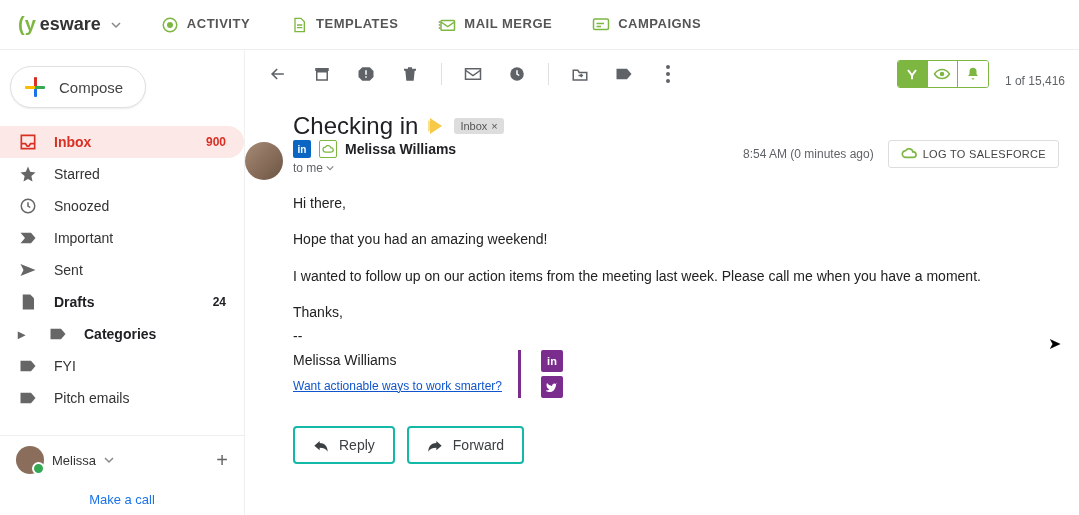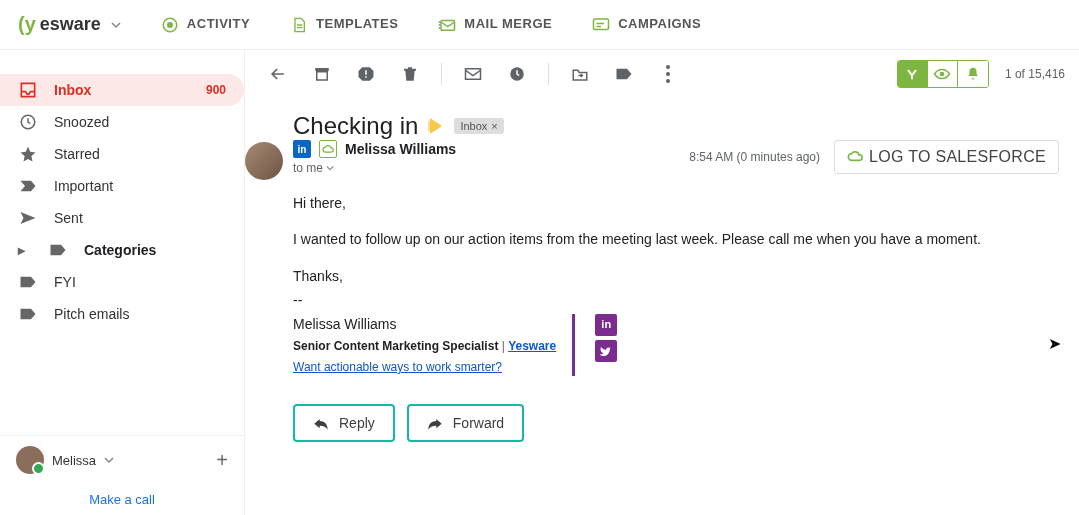--- a/index.html
+++ b/index.html
@@ -39,21 +39,21 @@
   .avatar-sm{ width:28px; height:28px; border-radius:50%; background:#8a6d5a; position:relative;}
   .avatar-sm:after{content:""; position:absolute; width:9px; height:9px; background:#34a853; border:2px solid #fff; border-radius:50%; bottom:-1px; right:-1px;}
   .user-row .add{ margin-left:auto; font-size:20px; color:#666; cursor:pointer;}
   .make-call{ text-align:center; color:#1a73e8; font-size:13px; padding:8px 0; cursor:pointer;}
 
   
   .content{ flex:1; overflow:auto; position:relative;}
   .toolbar{ height:48px; display:flex; align-items:center; padding:0 14px; gap:6px;}
   .tbtn{ width:38px; height:38px; border-radius:50%; display:flex; align-items:center; justify-content:center; color:#5f6368; cursor:pointer;}
   .tdiv{ width:1px; height:22px; background:#e0e0e0; margin:0 6px;}
-  .toolbar-right{ margin-left:auto; display:flex; align-items:center; gap:16px;}
+  .toolbar-right{ margin-left:auto; display:flex; align-items:flex-end; gap:16px;}
   .yw-pills{ display:flex; border:1px solid #7db742; border-radius:3px; overflow:hidden;}
   .yw-pill{ width:30px; height:26px; display:flex; align-items:center; justify-content:center; color:#7db742; background:#fff; border-right:1px solid #7db742;}
   .yw-pill:last-child{border-right:none;}
   .yw-pill.active{ background:#7db742; color:#fff;}
   .page-count{ font-size:12px; color:#5f6368;}
 
   .thread{ padding: 14px 20px 10px 48px;}
   .subject-row{ display:flex; align-items:center; gap:12px; }
   .subject{ font-size:24px; color:#202124; font-weight:400;}
   .label-tag{ background:#ddd; color:#555; font-size:11px; padding:2px 6px; border-radius:3px; display:flex; align-items:center; gap:4px;}
@@ -63,21 +63,21 @@
   .msg-head{ display:flex; align-items:flex-start; gap:14px; position:relative;}
   .avatar{ width:38px; height:38px; border-radius:50%; background:linear-gradient(135deg,#a68b75,#6d5443); flex-shrink:0; position:absolute; left:-48px; top:2px;}
   .sender-line{ display:flex; align-items:center; gap:8px;}
   .sender-badge{ width:18px; height:18px; border-radius:2px; display:flex; align-items:center; justify-content:center; font-size:10px;}
   .li-badge{ background:#0a66c2; color:#fff; font-weight:700;}
   .cloud-badge{ border:1px solid #7db742; color:#7db742; background:#fff;}
   .sender-name{ font-weight:700; font-size:14px; color:#202124;}
   .to-line{ font-size:12px; color:#5f6368; margin-top:3px; display:flex; align-items:center; gap:3px;}
   .msg-meta{ margin-left:auto; display:flex; align-items:center; gap:14px;}
   .timestamp{ font-size:12px; color:#5f6368;}
-  .sf-btn{ border:1px solid #ddd; border-radius:3px; padding:7px 12px; font-size:16px; color:#444; display:flex; align-items:center; gap:6px; cursor:pointer; background:#fff; letter-spacing:0.3px;}
+  .sf-btn{ border:1px solid #ddd; border-radius:3px; padding:7px 12px; font-size:11px; color:#444; display:flex; align-items:center; gap:6px; cursor:pointer; background:#fff; letter-spacing:0.3px;}
   .sf-btn .cloud{ color:#7db742;}
 
   .body{ margin-top:18px; font-size:14px; color:#222; line-height:1.45;}
   .body p{ margin-bottom:16px;}
   .body .sig-sep{ margin-bottom:4px;}
 
   .sig{ display:flex; gap:20px; margin-top:4px;}
   .sig-left{ padding-right:16px; border-right:3px solid #7b2d8e;}
   .sig-name{ font-size:14px; color:#222; margin-bottom:4px;}
   .sig-title{ font-size:12px; font-weight:700; color:#222;}
@@ -139,63 +139,78 @@
           <path d="M6 8h10M6 12h6"></path>
         </svg>
       </span>
     <span>CAMPAIGNS</span>
   </div>
 </div>
 
 <div class="main">
 
   <div class="sidebar">
+    <div class="compose-wrap">
+      <button class="compose">
+        <span class="plus"></span>
+        <span>Compose</span>
+      </button>
+    </div>
     <ul class="folder-list">
       <li class="folder-item active">
         <span class="ficon">
             <svg width="20" height="20" viewBox="0 0 24 24" fill="currentColor">
               <path d="M4 4h16v16H4z" fill="none" stroke="currentColor" stroke-width="2"></path>
               <path d="M4 14h5l2 3h2l2-3h5" fill="none" stroke="currentColor" stroke-width="2"></path>
             </svg>
           </span>
         <span>Inbox</span>
         <span class="count">900</span>
       </li>
       <li class="folder-item">
         <span class="ficon">
+            <svg width="18" height="18" viewBox="0 0 24 24" fill="currentColor">
+              <path d="M12 2l2.9 6.9L22 10l-5.5 4.8L18 22l-6-3.5L6 22l1.5-7.2L2 10l7.1-1.1z"></path>
+            </svg>
+          </span>
+        <span>Starred</span>
+      </li>
+      <li class="folder-item">
+        <span class="ficon">
             <svg width="18" height="18" viewBox="0 0 24 24" fill="none" stroke="currentColor" stroke-width="2">
               <circle cx="12" cy="12" r="9"></circle>
               <path d="M12 7v5l3 2"></path>
             </svg>
           </span>
         <span>Snoozed</span>
       </li>
       <li class="folder-item">
         <span class="ficon">
-            <svg width="18" height="18" viewBox="0 0 24 24" fill="currentColor">
-              <path d="M12 2l2.9 6.9L22 10l-5.5 4.8L18 22l-6-3.5L6 22l1.5-7.2L2 10l7.1-1.1z"></path>
-            </svg>
-          </span>
-        <span>Starred</span>
-      </li>
-      <li class="folder-item">
-        <span class="ficon">
             <svg width="18" height="14" viewBox="0 0 24 18" fill="currentColor">
               <path d="M2 2h14l6 7-6 7H2l6-7z"></path>
             </svg>
           </span>
         <span>Important</span>
       </li>
       <li class="folder-item">
         <span class="ficon">
             <svg width="18" height="16" viewBox="0 0 24 20" fill="currentColor">
               <path d="M2 2l20 8-20 8 4-8z"></path>
             </svg>
           </span>
         <span>Sent</span>
+      </li>
+      <li class="folder-item bold">
+        <span class="ficon">
+            <svg width="16" height="18" viewBox="0 0 20 24" fill="currentColor">
+              <path d="M3 2h10l5 5v15H3z"></path>
+            </svg>
+          </span>
+        <span>Drafts</span>
+        <span class="count" style="color:#202124">24</span>
       </li>
       <li class="folder-item bold cat-row">
         <span class="arrow">▸</span>
         <span class="ficon" style="margin-left:-2px">
             <svg width="18" height="14" viewBox="0 0 24 18" fill="currentColor">
               <path d="M2 2h14l6 7-6 7H2z"></path>
             </svg>
           </span>
         <span>Categories</span>
       </li>
@@ -350,30 +365,28 @@
                   <path d="M7 14a5 5 0 010-10 6 6 0 0111 2 4 4 0 011 8H7z"></path>
                 </svg>
               </span>
             <span>LOG TO SALESFORCE</span>
           </button>
         </div>
       </div>
 
       <div class="body">
         <p>Hi there,</p>
+        <p>Hope that you had an amazing weekend!</p>
         <p>I wanted to follow up on our action items from the meeting last week. Please call me when you have a moment.</p>
         <p class="sig-sep">Thanks,</p>
         <p class="sig-sep">--</p>
 
         <div class="sig">
           <div class="sig-left">
             <div class="sig-name">Melissa Williams</div>
-            <div class="sig-title">
-              <span>Senior Content Marketing Specialist</span><span class="pipe"> | </span><a href="#">Yesware</a>
-            </div>
             <a href="#">Want actionable ways to work smarter?</a>
           </div>
           <div class="sig-right">
             <span class="social">in</span>
             <span class="social">
                 <svg width="12" height="10" viewBox="0 0 24 20" fill="#fff">
                   <path d="M23 3a10 10 0 01-3 1 5 5 0 00-8 4A14 14 0 012 2s-4 9 5 13a15 15 0 01-9 2c19 11 23-11 22-14z"></path>
                 </svg>
               </span>
           </div>

